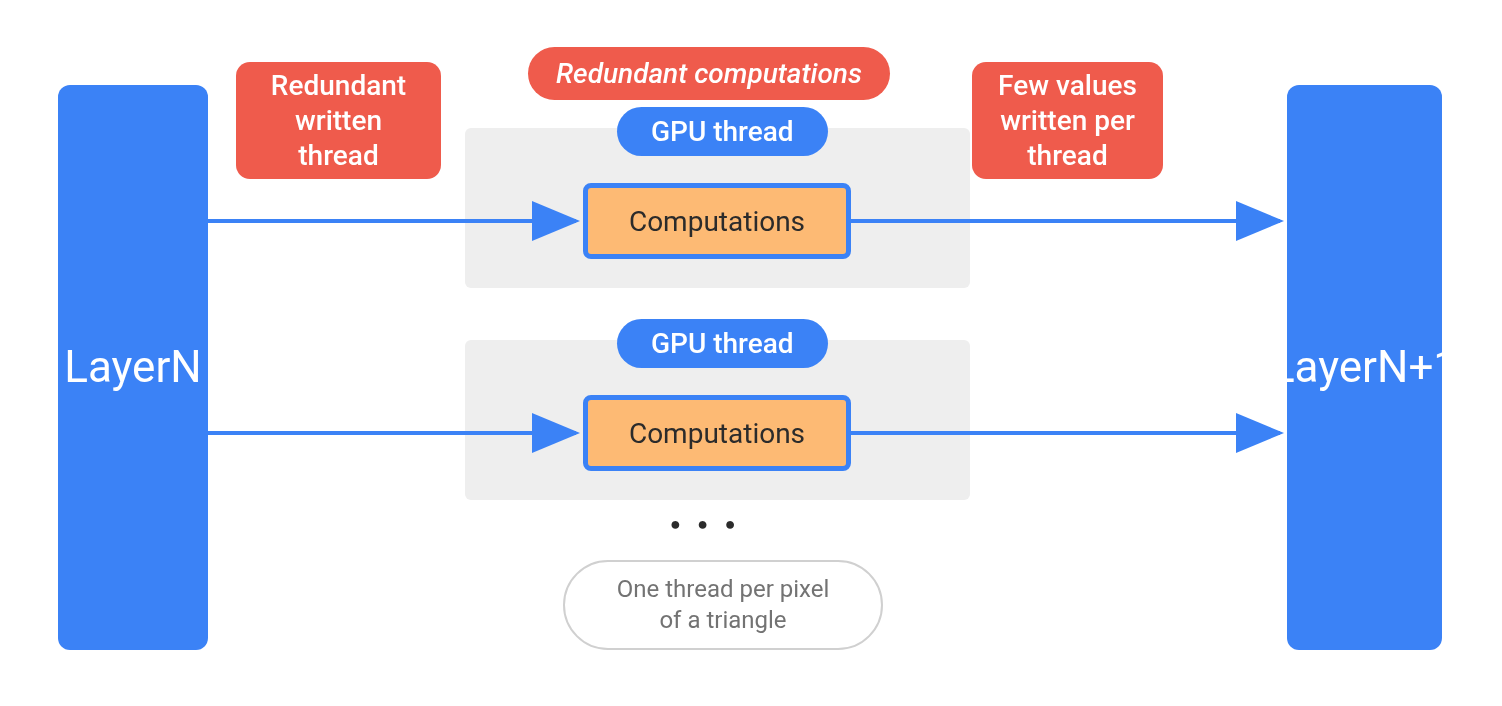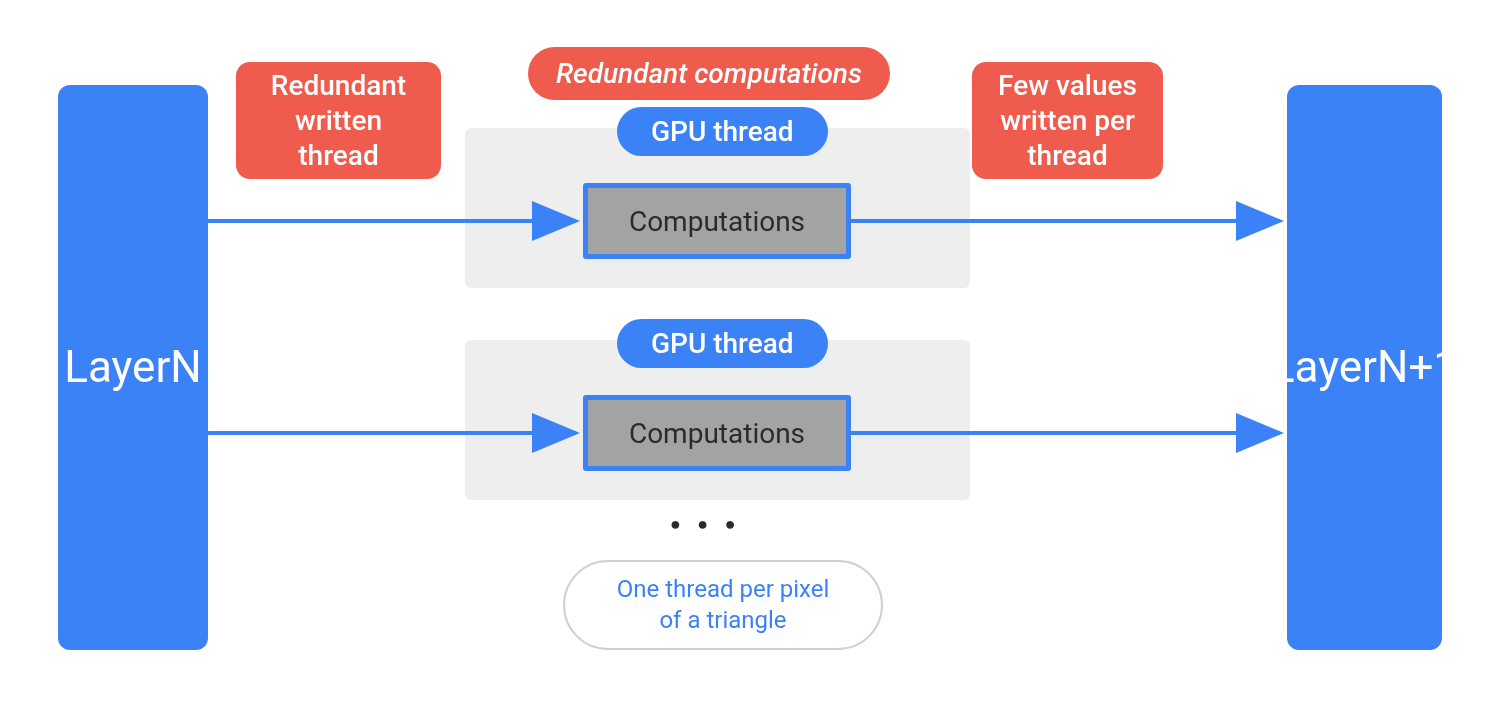--- a/index.html
+++ b/index.html
@@ -56,37 +56,37 @@
     background: #3b82f6;
     color: #ffffff;
     border-radius: 999px;
     padding: 8px 34px;
     font-size: 28px;
     font-weight: 500;
     text-align: center;
   }
   .comp-box {
     position: absolute;
-    background: #a3a3a3;
+    background: #fdba74;
     border: 5px solid #3b82f6;
-    border-radius: 3px;
+    border-radius: 8px;
     display: flex;
     align-items: center;
     justify-content: center;
     color: #2b2b2b;
     font-size: 28px;
     font-weight: 400;
   }
   .footer-pill {
     position: absolute;
     background: #fff;
     border: 2px solid #d0d0d0;
     border-radius: 999px;
     padding: 12px 34px;
-    color: #3b82f6;
+    color: #737373;
     font-size: 24px;
     font-weight: 400;
     text-align: center;
     line-height: 1.3;
   }
   .dots {
     position: absolute;
     color: #2b2b2b;
     font-size: 40px;
     letter-spacing: 6px;

